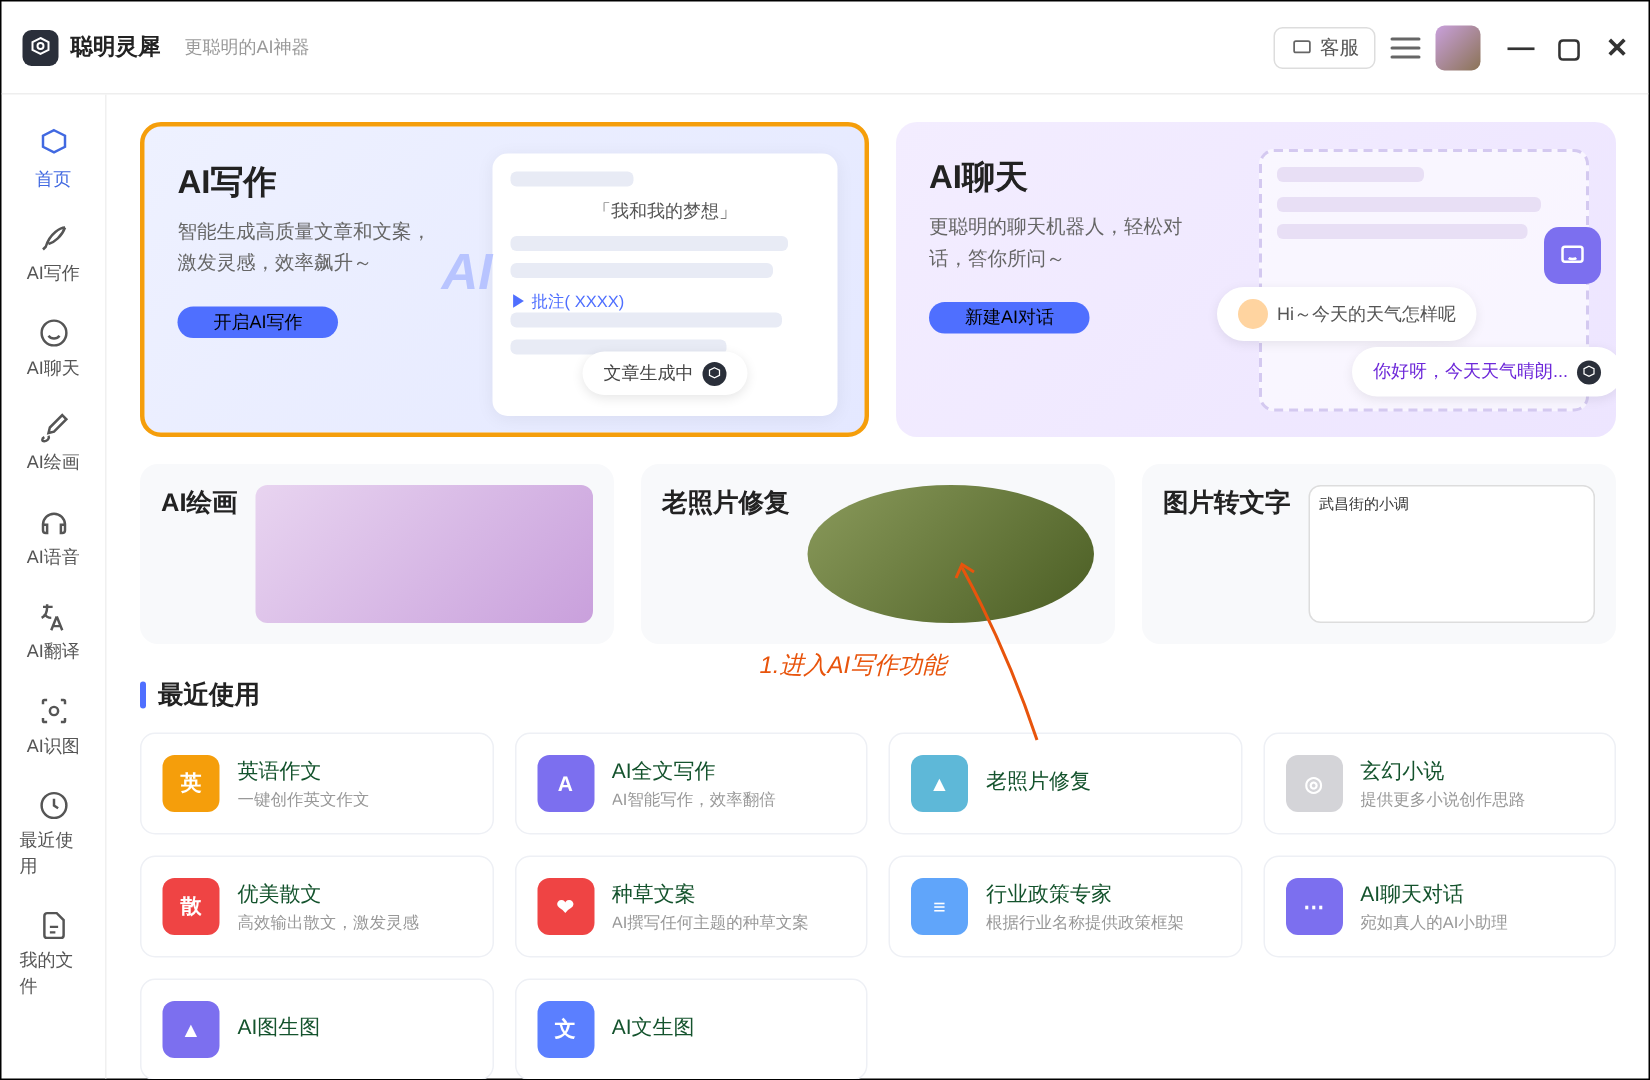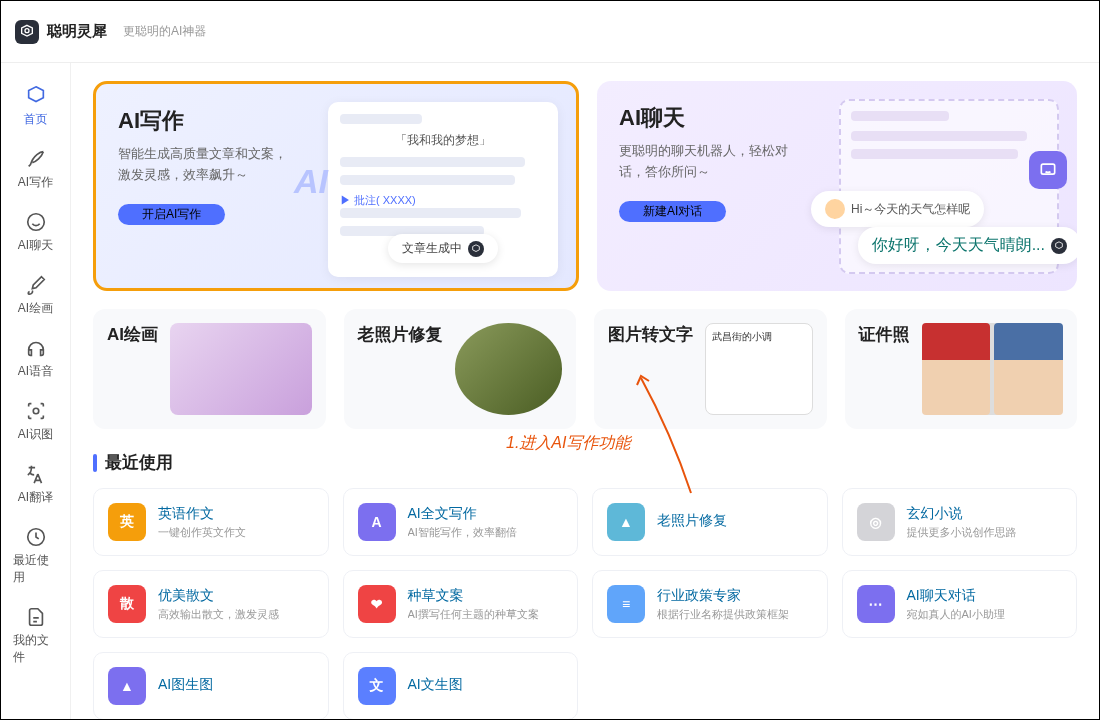--- a/index.html
+++ b/index.html
@@ -31,21 +31,21 @@
 .hero-desc{font-size:13px;color:#666;line-height:1.6;margin-bottom:18px;max-width:180px}
 .hero-btn{display:inline-block;padding:2px 24px;background:#4f6fff;color:#000000;border-radius:24px;font-size:12px;font-weight:500;cursor:pointer}
 .hero-deco{position:absolute;right:18px;top:18px;width:230px;height:175px;background:#fff;border-radius:10px;padding:12px;box-shadow:0 2px 12px rgba(0,0,0,.06)}
 .deco-line{height:10px;background:#e8ebf5;border-radius:4px;margin-bottom:8px}
 .deco-title{font-size:12px;color:#555;text-align:center;margin:8px 0}
 .deco-note{position:absolute;left:-34px;top:60px;font-size:34px;font-weight:700;color:#b8c4ff;font-style:italic}
 .deco-tag{font-size:11px;color:#4f6fff;margin-top:6px}
 .deco-badge{position:absolute;left:60px;bottom:14px;background:#fff;border-radius:16px;padding:6px 14px;font-size:12px;color:#444;box-shadow:0 2px 8px rgba(0,0,0,.1);display:flex;align-items:center;gap:6px}
 .chat-deco{position:absolute;right:18px;top:18px;width:220px;height:175px;background:rgba(255,255,255,.6);border:2px dashed #d4c9f0;border-radius:10px;padding:10px}
 .chat-bubble-1{position:absolute;top:90px;left:-30px;background:#fff;border-radius:18px;padding:8px 14px;font-size:12px;color:#555;box-shadow:0 2px 8px rgba(0,0,0,.08);display:flex;align-items:center;gap:6px}
-.chat-bubble-2{position:absolute;bottom:8px;right:-24px;background:#fff;border-radius:18px;padding:8px 14px;font-size:16px;color:#0f766e;box-shadow:0 2px 8px rgba(0,0,0,.08);display:flex;align-items:center;gap:6px}
+.chat-bubble-2{position:absolute;bottom:8px;right:-24px;background:#fff;border-radius:18px;padding:8px 14px;font-size:12px;color:#6d28d9;box-shadow:0 2px 8px rgba(0,0,0,.08);display:flex;align-items:center;gap:6px}
 .bot-av{width:20px;height:20px;border-radius:50%;background:#ffd4a0}
 .float-icon{position:absolute;right:10px;top:70px;width:38px;height:38px;background:#7c6fef;border-radius:10px;display:flex;align-items:center;justify-content:center}
 .feature-row{display:flex;gap:18px;margin-top:18px}
 .feature-card{flex:1;height:120px;background:#f8f9fb;border-radius:12px;padding:14px;display:flex;gap:12px;cursor:pointer;position:relative;overflow:hidden}
 .feature-title{font-size:17px;font-weight:700;color:#222}
 .feature-img{flex:1;border-radius:8px;background:#ddd}
 .img-paint{background:linear-gradient(135deg,#e8d4f0,#c9a0dc)}
 .img-photo{background:linear-gradient(135deg,#8a9a5b,#4a5d23);border-radius:50%}
 .img-ocr{background:#fff;border:1px solid #ddd;padding:6px;font-size:9px;color:#555;line-height:1.3;position:relative}
 .img-id{display:flex;gap:4px}
@@ -53,40 +53,60 @@
 .id-1{background:linear-gradient(180deg,#c73030 40%,#f0d0b0 40%)}
 .id-2{background:linear-gradient(180deg,#4a6fa5 40%,#f0d0b0 40%)}
 .ocr-title{font-weight:400;font-size:10px;color:#333;margin-bottom:2px}
 .section-head{display:flex;align-items:center;gap:8px;margin-top:22px;margin-bottom:14px}
 .section-bar{width:4px;height:18px;background:#4f6fff;border-radius:2px}
 .section-title{font-size:17px;font-weight:700;color:#222}
 .recent-grid{display:grid;grid-template-columns:repeat(4,1fr);gap:14px}
 .recent-item{background:#fff;border:1px solid #eef0f5;border-radius:10px;padding:14px;display:flex;gap:12px;align-items:center;cursor:pointer}
 .recent-icon{width:38px;height:38px;border-radius:8px;display:flex;align-items:center;justify-content:center;flex-shrink:0;font-size:14px;color:#fff;font-weight:600}
 .recent-info{flex:1;min-width:0}
-.recent-title{font-size:14px;font-weight:500;color:#0369a1;margin-bottom:2px}
+.recent-title{font-size:14px;font-weight:500;color:#14532d;margin-bottom:2px}
 .recent-desc{font-size:11px;color:#999;white-space:nowrap;overflow:hidden;text-overflow:ellipsis}
 .annotation{position:absolute;left:435px;top:370px;color:#e8540c;font-size:16px;font-style:italic;font-weight:500;pointer-events:none}
 .annot-arrow{position:absolute;left:560px;top:310px;pointer-events:none}
 .mini-dark{width:16px;height:16px;border-radius:50%;background:#2a2f3a;display:inline-flex;align-items:center;justify-content:center}
 </style>
 </head>
 <body>
 
 <div class="titlebar">
   <div class="logo-wrap">
     <div class="logo-icon">
       <svg viewBox="0 0 24 24" fill="none" stroke="#fff" stroke-width="2">
           <path d="M12 2l8 4v8l-8 4-8-4V6z"></path>
           <circle cx="12" cy="10" r="3"></circle>
         </svg>
     </div>
     <span class="app-name">聪明灵犀</span>
     <span class="app-sub">更聪明的AI神器</span>
   </div>
+  <div class="titlebar-right">
+    <div class="kefu">
+      <svg width="16" height="14" viewBox="0 0 24 24" fill="none" stroke="#666" stroke-width="2">
+          <rect x="3" y="4" width="18" height="13" rx="2"></rect>
+          <path d="M8 10h.01M12 10h.01M16 10h.01"></path>
+        </svg>
+      <span>客服</span>
+    </div>
+    <div class="hamburger">
+        <span></span>
+        <span></span>
+        <span></span>
+      </div>
+    <div class="avatar"></div>
+    <div class="win-btns">
+      <div class="win-btn">—</div>
+      <div class="win-btn">▢</div>
+      <div class="win-btn">✕</div>
+    </div>
+  </div>
 </div>
 
 <div class="body">
   <div class="sidebar">
     <div class="side-item active">
       <div class="side-icon">
           <svg width="22" height="22" viewBox="0 0 24 24" fill="none" stroke="currentColor" stroke-width="1.8">
             <path d="M12 2l8 4v8l-8 4-8-4V6z"></path>
           </svg>
         </div>
@@ -121,33 +141,33 @@
       <div class="side-icon">
           <svg width="22" height="22" viewBox="0 0 24 24" fill="none" stroke="currentColor" stroke-width="1.8">
             <path d="M4 14a8 8 0 0116 0M4 14v4a2 2 0 002 2h1v-6H4zm16 0v4a2 2 0 01-2 2h-1v-6h3z"></path>
           </svg>
         </div>
       <span>AI语音</span>
     </div>
     <div class="side-item">
       <div class="side-icon">
           <svg width="22" height="22" viewBox="0 0 24 24" fill="none" stroke="currentColor" stroke-width="1.8">
+            <path d="M4 5h7M7 3v2m0 0c0 4-2 7-4 8m2-3c1 2 3 3 5 3m4-1l4 10m-1-3h-6m3-7l-4 10"></path>
+          </svg>
+        </div>
+      <span>AI翻译</span>
+    </div>
+    <div class="side-item">
+      <div class="side-icon">
+          <svg width="22" height="22" viewBox="0 0 24 24" fill="none" stroke="currentColor" stroke-width="1.8">
             <path d="M4 7V5a1 1 0 011-1h2m10 0h2a1 1 0 011 1v2M4 17v2a1 1 0 001 1h2m10 0h2a1 1 0 001-1v-2"></path>
             <circle cx="12" cy="12" r="3"></circle>
           </svg>
         </div>
       <span>AI识图</span>
-    </div>
-    <div class="side-item">
-      <div class="side-icon">
-          <svg width="22" height="22" viewBox="0 0 24 24" fill="none" stroke="currentColor" stroke-width="1.8">
-            <path d="M4 5h7M7 3v2m0 0c0 4-2 7-4 8m2-3c1 2 3 3 5 3m4-1l4 10m-1-3h-6m3-7l-4 10"></path>
-          </svg>
-        </div>
-      <span>AI翻译</span>
     </div>
     <div class="side-item">
       <div class="side-icon">
           <svg width="22" height="22" viewBox="0 0 24 24" fill="none" stroke="currentColor" stroke-width="1.8">
             <circle cx="12" cy="12" r="9"></circle>
             <path d="M12 7v5l3 2"></path>
           </svg>
         </div>
       <span>最近使用</span>
     </div>
@@ -231,29 +251,20 @@
         <div class="feature-img img-photo"></div>
       </div>
       <div class="feature-card">
         <div>
             <div class="feature-title">图片转文字</div>
           </div>
         <div class="feature-img img-ocr">
           <div class="ocr-title">武昌街的小调</div>
         </div>
       </div>
-      <div class="feature-card">
-        <div>
-            <div class="feature-title">证件照</div>
-          </div>
-        <div class="feature-img img-id">
-          <div class="id-photo id-1"></div>
-            <div class="id-photo id-2"></div>
-        </div>
-      </div>
     </div>
 
     <div class="section-head">
       <div class="section-bar"></div>
       <div class="section-title">最近使用</div>
     </div>
 
     <div class="recent-grid" id="recent-grid">
         <div class="recent-item">
           <div class="recent-icon" style="background:#f59e0b">英</div>

